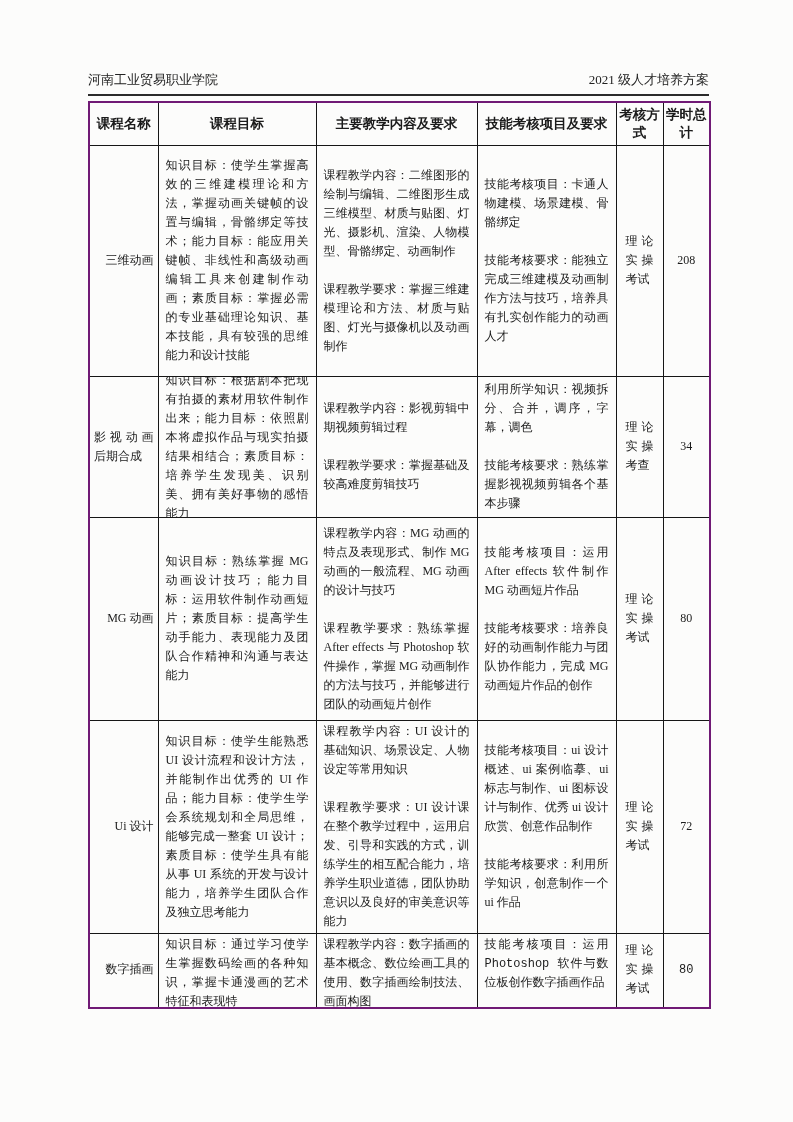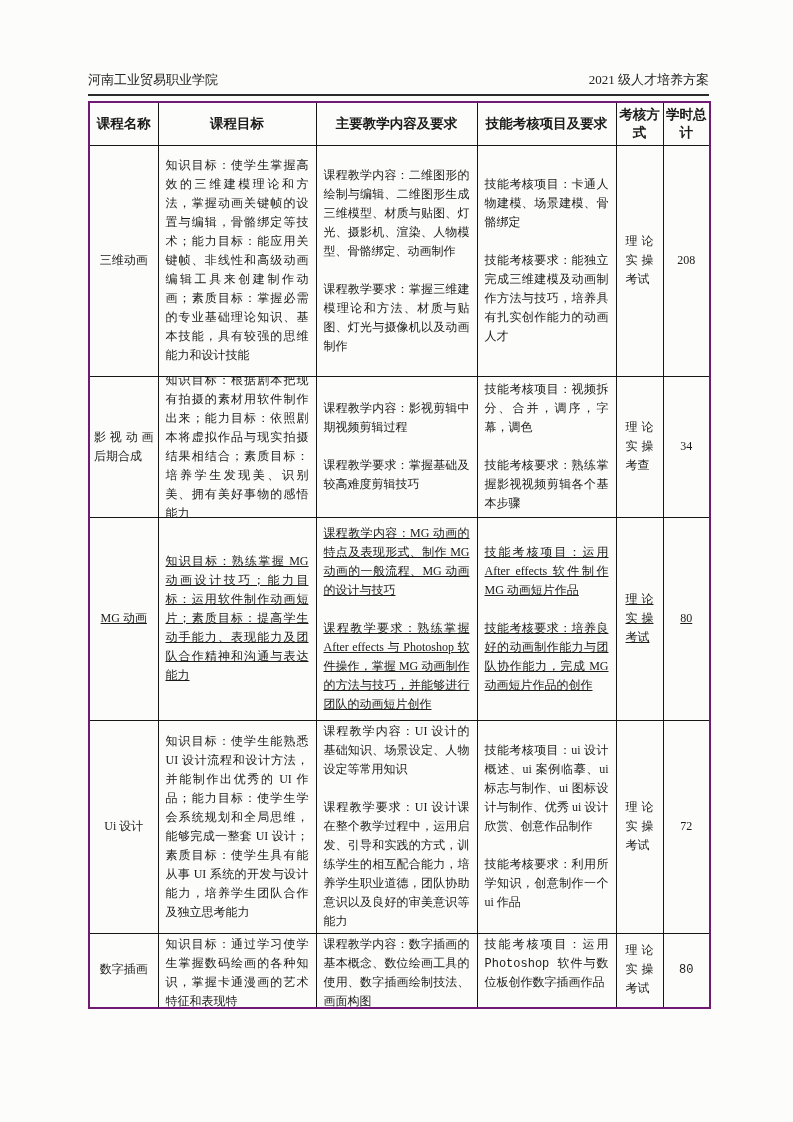--- a/index.html
+++ b/index.html
@@ -66,34 +66,34 @@
   .cell {
     display: flex;
     flex-direction: column;
     justify-content: center;
     overflow: hidden;
     padding: 0 7px;
   }
   
   .r0 .cell { height: 230px; }
   .r1 .cell { height: 140px; }
-  .r2 .cell { height: 202px; text-decoration: underline; }
+  .r2 .cell { height: 202px; }
   .r3 .cell { height: 212px; }
   .r4 .cell { height: 73px; justify-content: flex-start; padding-top: 2px; font-family: Liberation Mono, monospace; }
   .cell p { text-align: justify; }
   .cell p + p { margin-top: 19px; }
   .cell p:empty { display: none; }
   td.c-name .cell,
   td.c-method .cell,
   td.c-hours .cell {
     align-items: center;
     text-align: center;
     justify-content: center;
   }
-  td.c-name .cell { padding: 0 4px; }
+  td.c-name .cell { padding: 0 4px; align-items: flex-end; }
   td.c-method .cell { padding: 0 9px; }
   .r4 td.c-name .cell,
   .r4 td.c-method .cell,
   .r4 td.c-hours .cell { justify-content: center; padding-top: 0; }
   .page-footer {
     position: absolute;
     left: 88px;
     top: 1037px;
     width: 621px;
     text-align: right;
@@ -182,21 +182,21 @@
             </div>
           </td>
         <td>
             <div class="cell">
               <p>课程教学内容：影视剪辑中期视频剪辑过程</p>
               <p>课程教学要求：掌握基础及较高难度剪辑技巧</p>
             </div>
           </td>
         <td>
             <div class="cell">
-              <p>技能考核项目：视频拆分、合并，调序，字幕，调色</p>
+              <p>利用所学知识：视频拆分、合并，调序，字幕，调色</p>
               <p>技能考核要求：熟练掌握影视视频剪辑各个基本步骤</p>
             </div>
           </td>
         <td class="c-method">
             <div class="cell">
               <p>理论实操考查</p>
             </div>
           </td>
         <td class="c-hours">
             <div class="cell">

